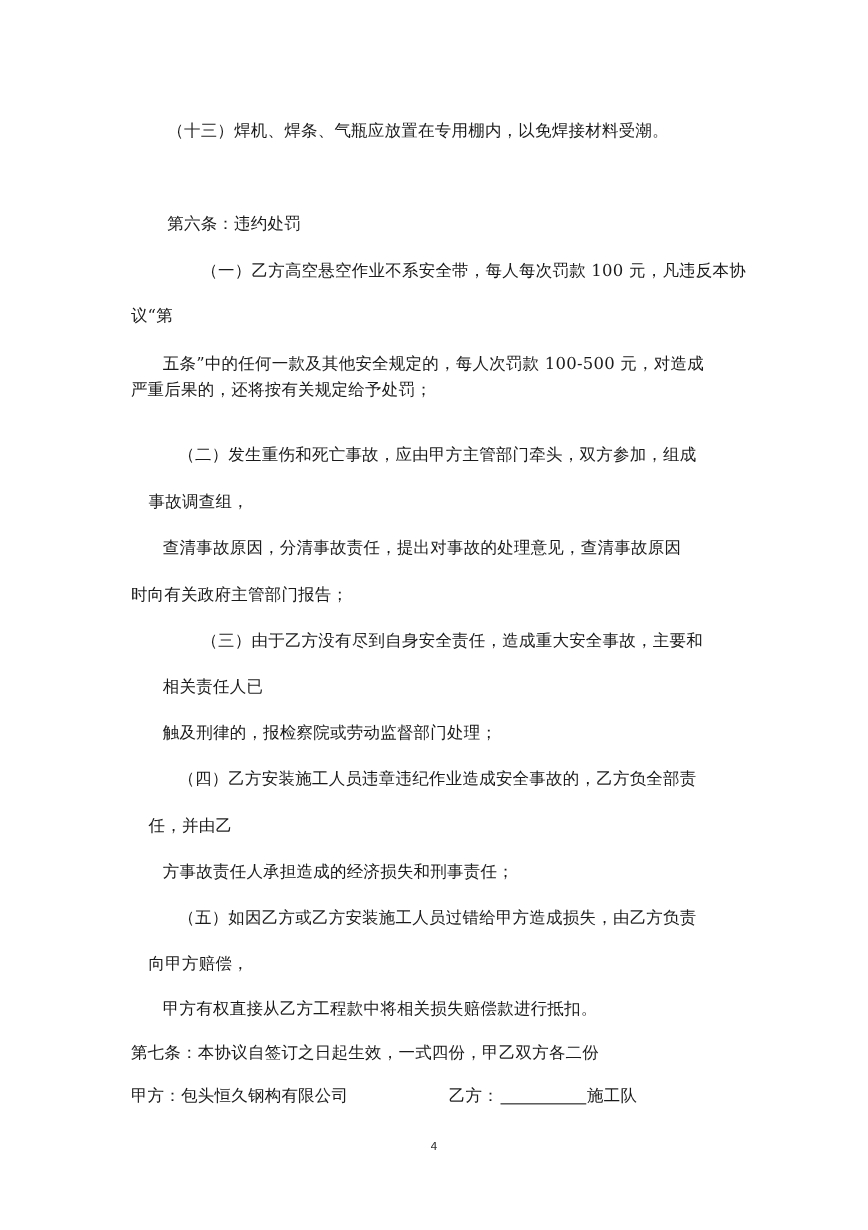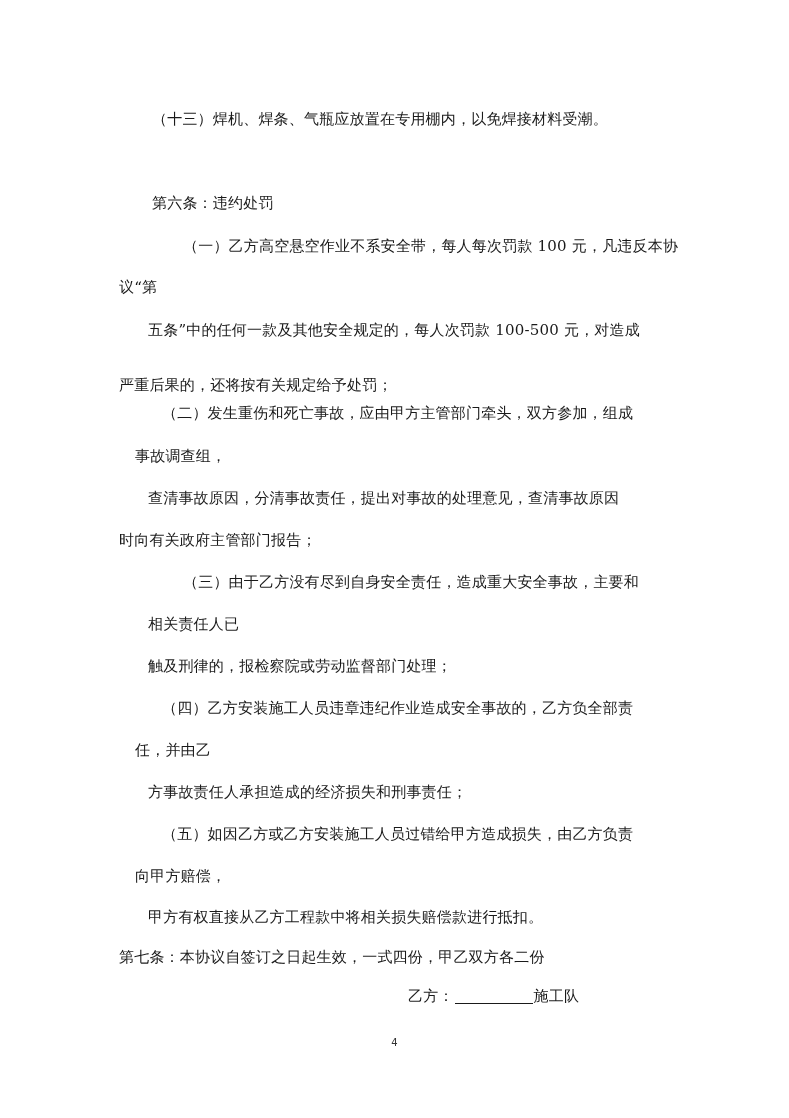--- a/index.html
+++ b/index.html
@@ -52,35 +52,38 @@
 </head>
 <body>
 
 <div class="page">
   <div id="lines">
       <div class="line" style="left: 152px; top: 109px;">（十三）焊机、焊条、气瓶应放置在专用棚内，以免焊接材料受潮。</div>
       <div class="line" style="left: 152px; top: 193px;">第六条：违约处罚</div>
       <div class="line" style="left: 148px; top: 236px; margin-left: 35px;">（一）乙方高空悬空作业不系安全带，每人每次罚款 100 元，凡违反本协</div>
       <div class="line" style="left: 119px; top: 277px;">议“第</div>
       <div class="line" style="left: 148px; top: 320px; text-align: center;">五条”中的任何一款及其他安全规定的，每人次罚款 100-500 元，对造成</div>
-      <div class="line" style="left: 119px; top: 377px; font-family: Liberation Mono, monospace;">严重后果的，还将按有关规定给予处罚；</div>
+      <div class="line" style="left: 119px; top: 344px;">严重后果的，还将按有关规定给予处罚；</div>
       <div class="line" style="left: 162px; top: 403px;">（二）发生重伤和死亡事故，应由甲方主管部门牵头，双方参加，组成</div>
       <div class="line" style="left: 135px; top: 446px;">事故调查组，</div>
       <div class="line" style="left: 148px; top: 488px;">查清事故原因，分清事故责任，提出对事故的处理意见，查清事故原因</div>
       <div class="line" style="left: 119px; top: 530px;">时向有关政府主管部门报告；</div>
       <div class="line" style="left: 183px; top: 572px;">（三）由于乙方没有尽到自身安全责任，造成重大安全事故，主要和</div>
       <div class="line" style="left: 148px; top: 614px;">相关责任人已</div>
       <div class="line" style="left: 148px; top: 656px;">触及刑律的，报检察院或劳动监督部门处理；</div>
       <div class="line" style="left: 162px; top: 698px;">（四）乙方安装施工人员违章违纪作业造成安全事故的，乙方负全部责</div>
       <div class="line" style="left: 135px; top: 740px;">任，并由乙</div>
       <div class="line" style="left: 148px; top: 782px; text-align: center;">方事故责任人承担造成的经济损失和刑事责任；</div>
       <div class="line" style="left: 162px; top: 824px;">（五）如因乙方或乙方安装施工人员过错给甲方造成损失，由乙方负责</div>
       <div class="line" style="left: 135px; top: 866px;">向甲方赔偿，</div>
       <div class="line" style="left: 148px; top: 907px;">甲方有权直接从乙方工程款中将相关损失赔偿款进行抵扣。</div>
       <div class="line" style="left: 119px; top: 947px;">第七条：本协议自签订之日起生效，一式四份，甲乙双方各二份</div>
     </div>
 
+  <div class="line" style="left:119px; top:986px;">
+    <span>甲方：包头恒久钢构有限公司</span>
+  </div>
   <div class="line" style="left:408px; top:986px;">
     <span>乙方：</span><span class="blank"></span><span>施工队</span>
   </div>
 
   <div class="page-number">4</div>
 </div>
 
 </body></html>

